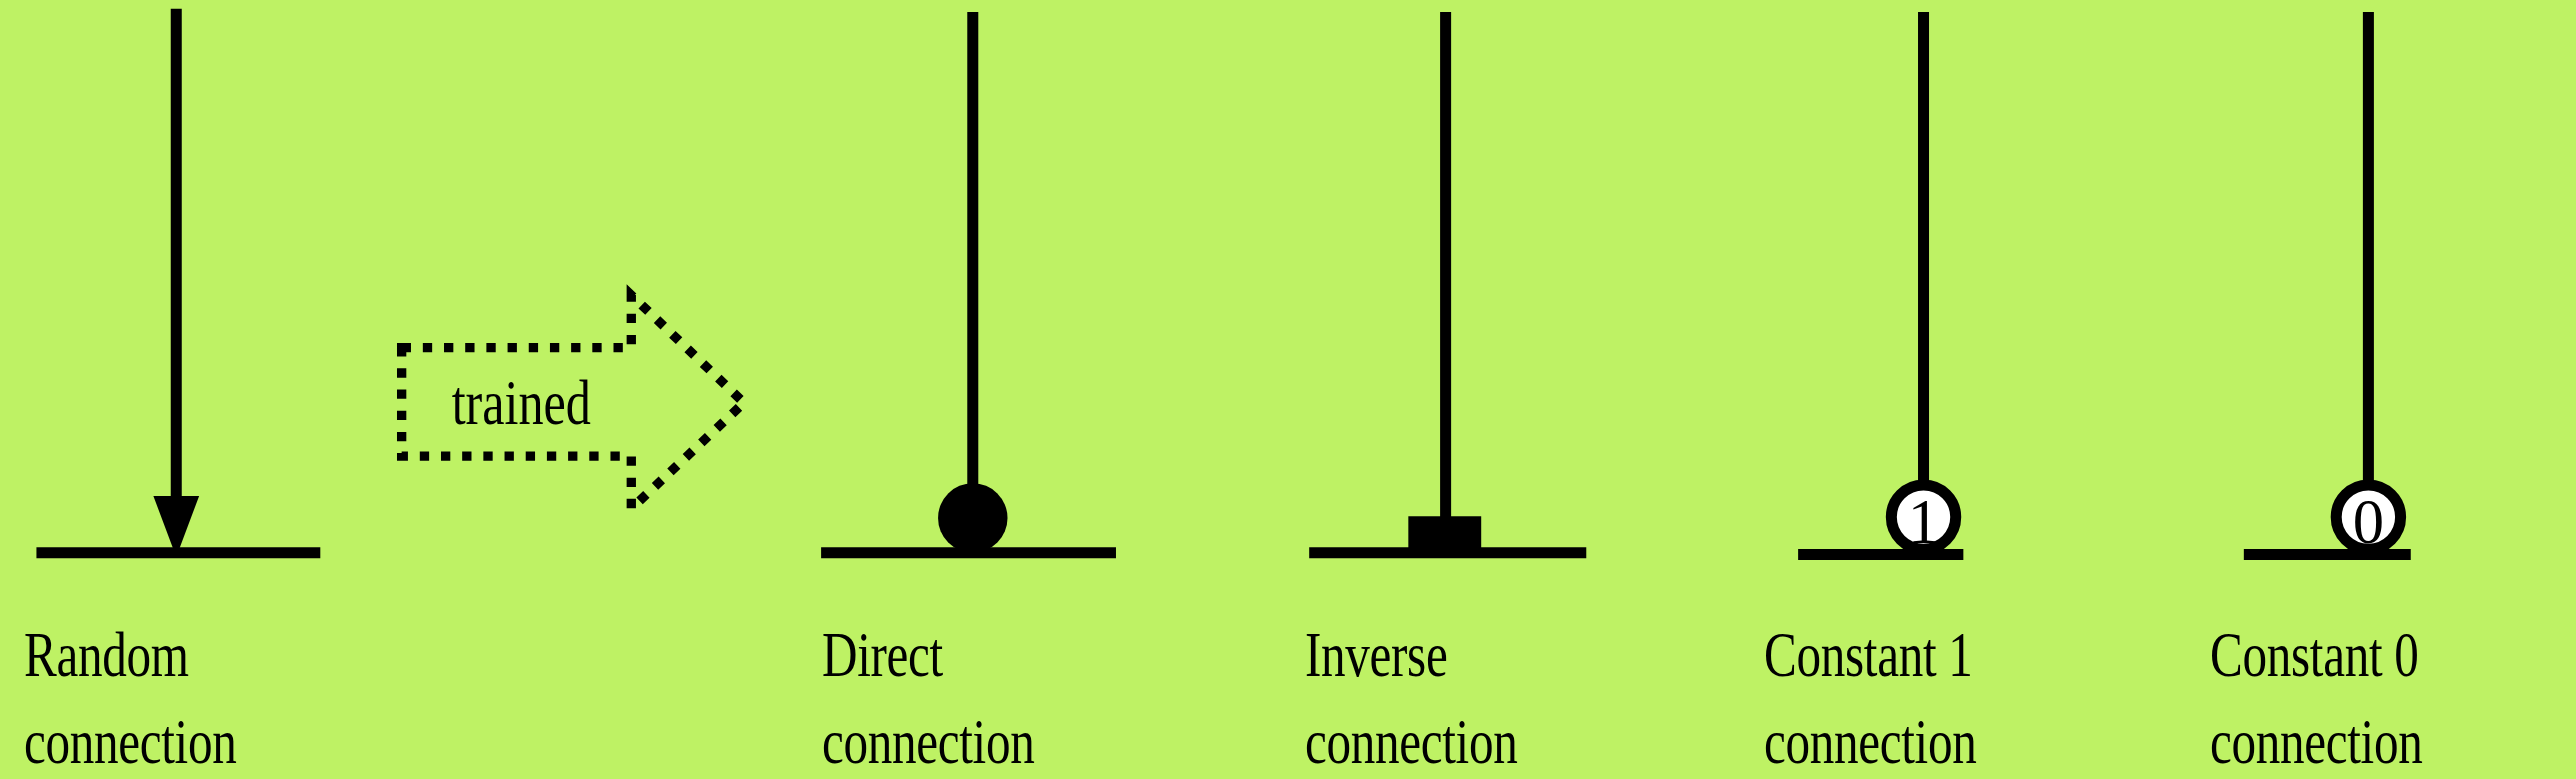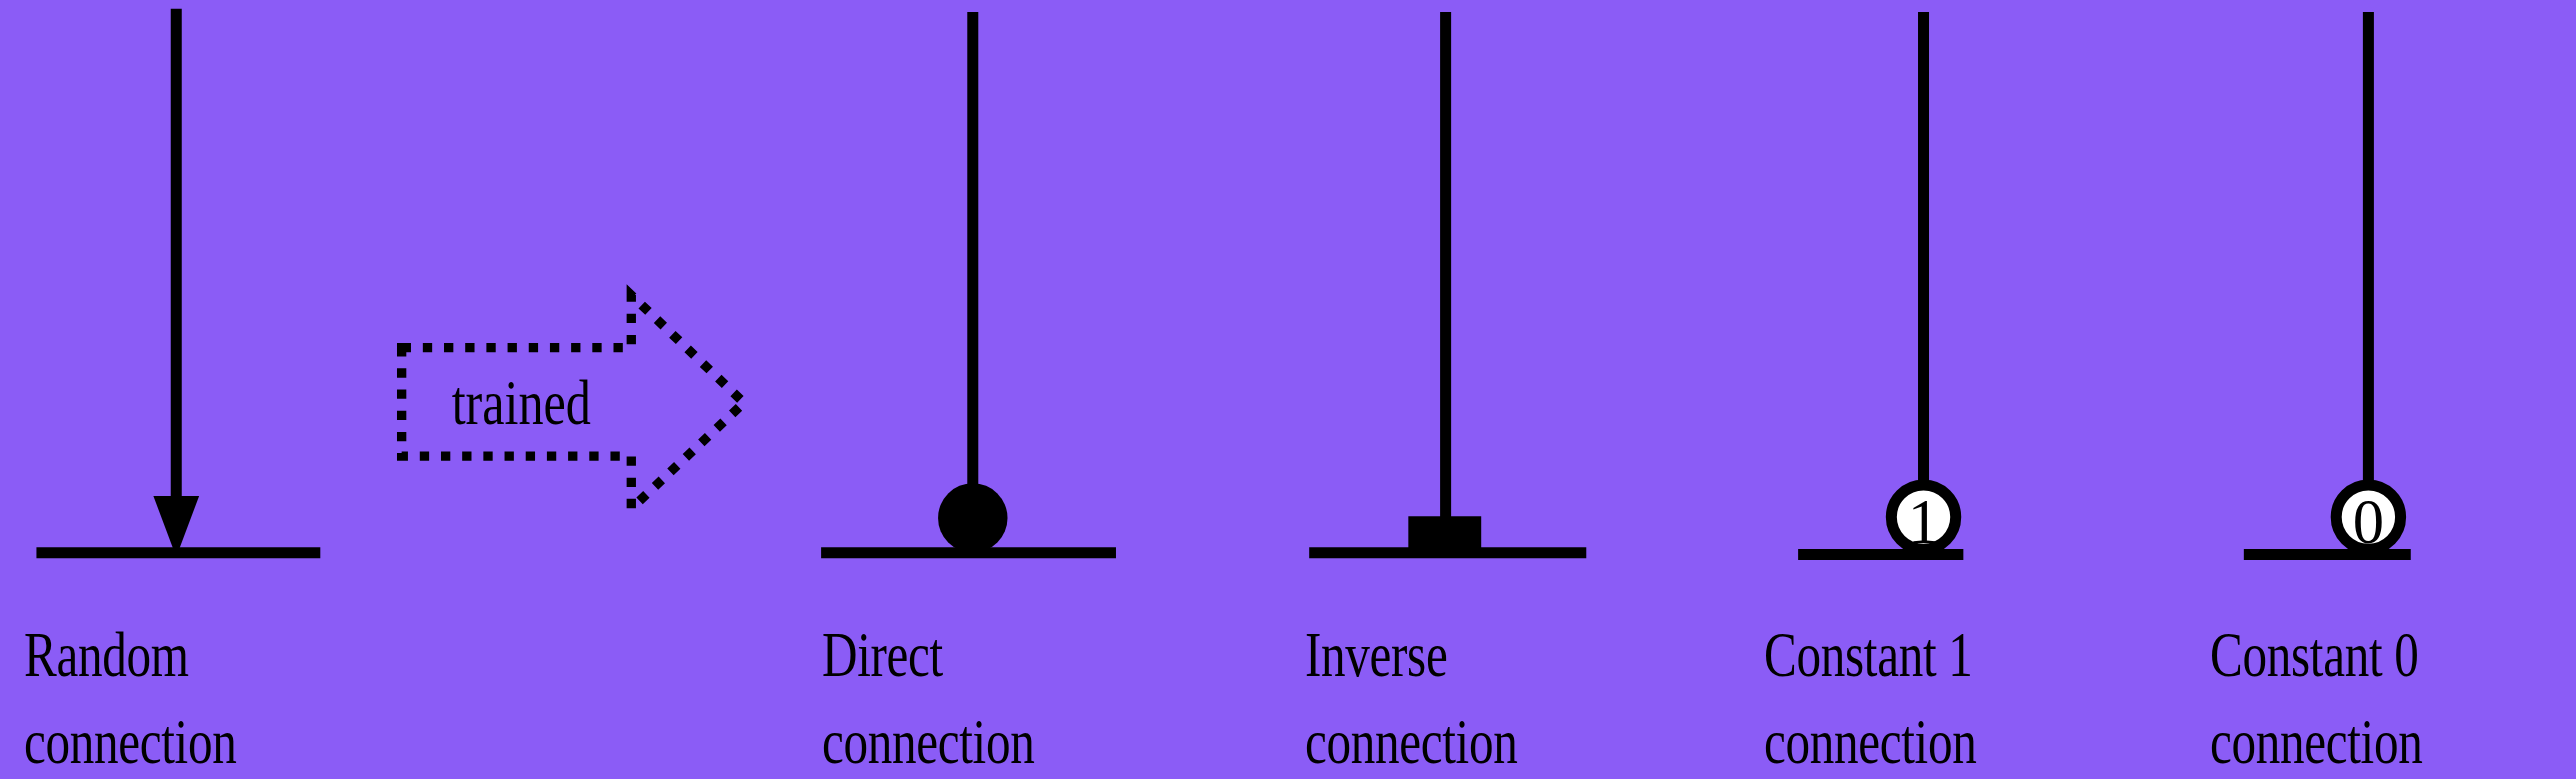--- a/index.html
+++ b/index.html
@@ -7,21 +7,21 @@
     padding: 0;
     background: #ffffff;
   }
   body {
     font-family: "Liberation Serif", "DejaVu Serif", serif;
   }
   #canvas {
     position: relative;
     width: 2576px;
     height: 780px;
-    background: #8b5cf6;
+    background: #bef264;
     overflow: hidden;
   }
   #figure-svg {
     position: absolute;
     left: 0;
     top: 0;
     width: 2576px;
     height: 780px;
   }
   .conn-label {

